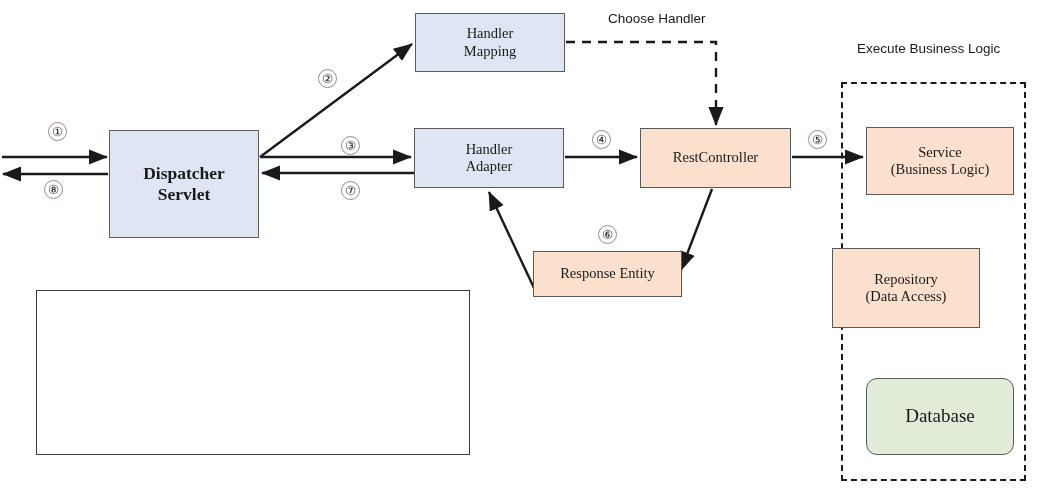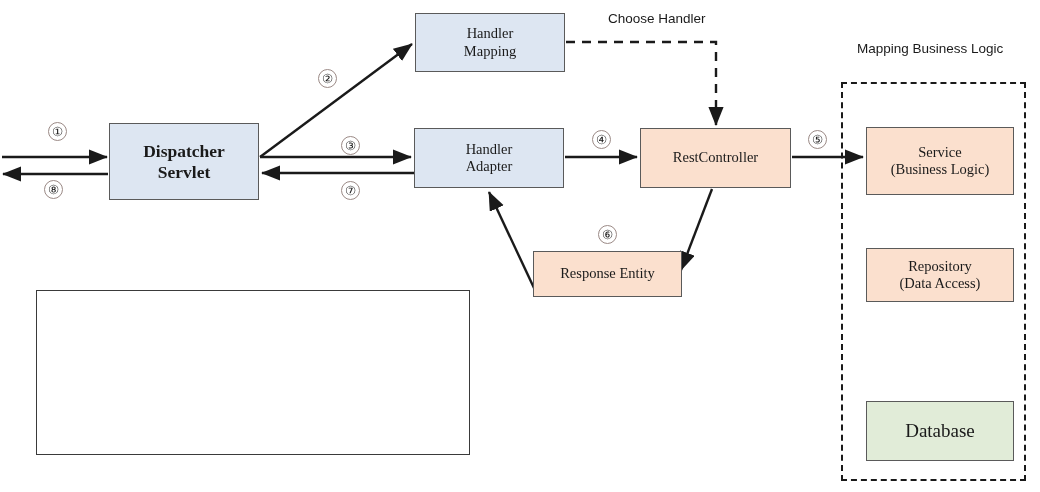--- a/index.html
+++ b/index.html
@@ -138,23 +138,23 @@
     <line x1="565" y1="157" x2="637" y2="157" stroke="#1a1a1a" stroke-width="2.4" marker-end="url(#ah)"></line>
 
     <line x1="792" y1="157" x2="863" y2="157" stroke="#1a1a1a" stroke-width="2.4" marker-end="url(#ah)"></line>
 
     <line x1="712" y1="189" x2="681" y2="270" stroke="#1a1a1a" stroke-width="2.4" marker-end="url(#ah)"></line>
 
     <line x1="534" y1="288" x2="489" y2="192" stroke="#1a1a1a" stroke-width="2.4" marker-end="url(#ah)"></line>
   </svg>
 
   <div class="group-box" style="left:841px; top:82px; width:185px; height:399px;"></div>
-  <div class="group-label" style="left:857px; top:41px;">Mapping Business Logic</div>
-
-  <div class="node spring bold" style="left:109px; top:123px; width:150px; height:77px;">
+  <div class="group-label" style="left:857px; top:41px;">Execute Business Logic</div>
+
+  <div class="node spring bold" style="left:109px; top:130px; width:150px; height:108px;">
     <span>Dispatcher
 Servlet</span>
   </div>
 
   <div class="node spring" style="left:415px; top:13px; width:150px; height:59px;">
     <span>Handler
 Mapping</span>
   </div>
 
   <div class="node spring" style="left:414px; top:128px; width:150px; height:60px;">
@@ -168,26 +168,26 @@
 
   <div class="node dev" style="left:640px; top:128px; width:151px; height:60px;">
     <span>RestController</span>
   </div>
 
   <div class="node dev" style="left:866px; top:127px; width:148px; height:68px;">
     <span>Service
 (Business Logic)</span>
   </div>
 
-  <div class="node dev" style="left:866px; top:248px; width:148px; height:54px;">
+  <div class="node dev" style="left:832px; top:248px; width:148px; height:80px;">
     <span>Repository
 (Data Access)</span>
   </div>
 
-  <div class="node external big" style="left:866px; top:401px; width:148px; height:60px;">
+  <div class="node external big" style="left:866px; top:378px; width:148px; height:77px;border-radius:11px;">
     <span>Database</span>
   </div>
 
   <div class="edge-label" style="left:608px; top:11px;text-align:center;">Choose Handler</div>
 
   <div class="marker" style="left:48px;  top:122px;">①</div>
   <div class="marker" style="left:318px; top:69px;">②</div>
   <div class="marker" style="left:341px; top:136px;">③</div>
   <div class="marker" style="left:592px; top:130px;">④</div>
   <div class="marker" style="left:808px; top:130px;">⑤</div>

